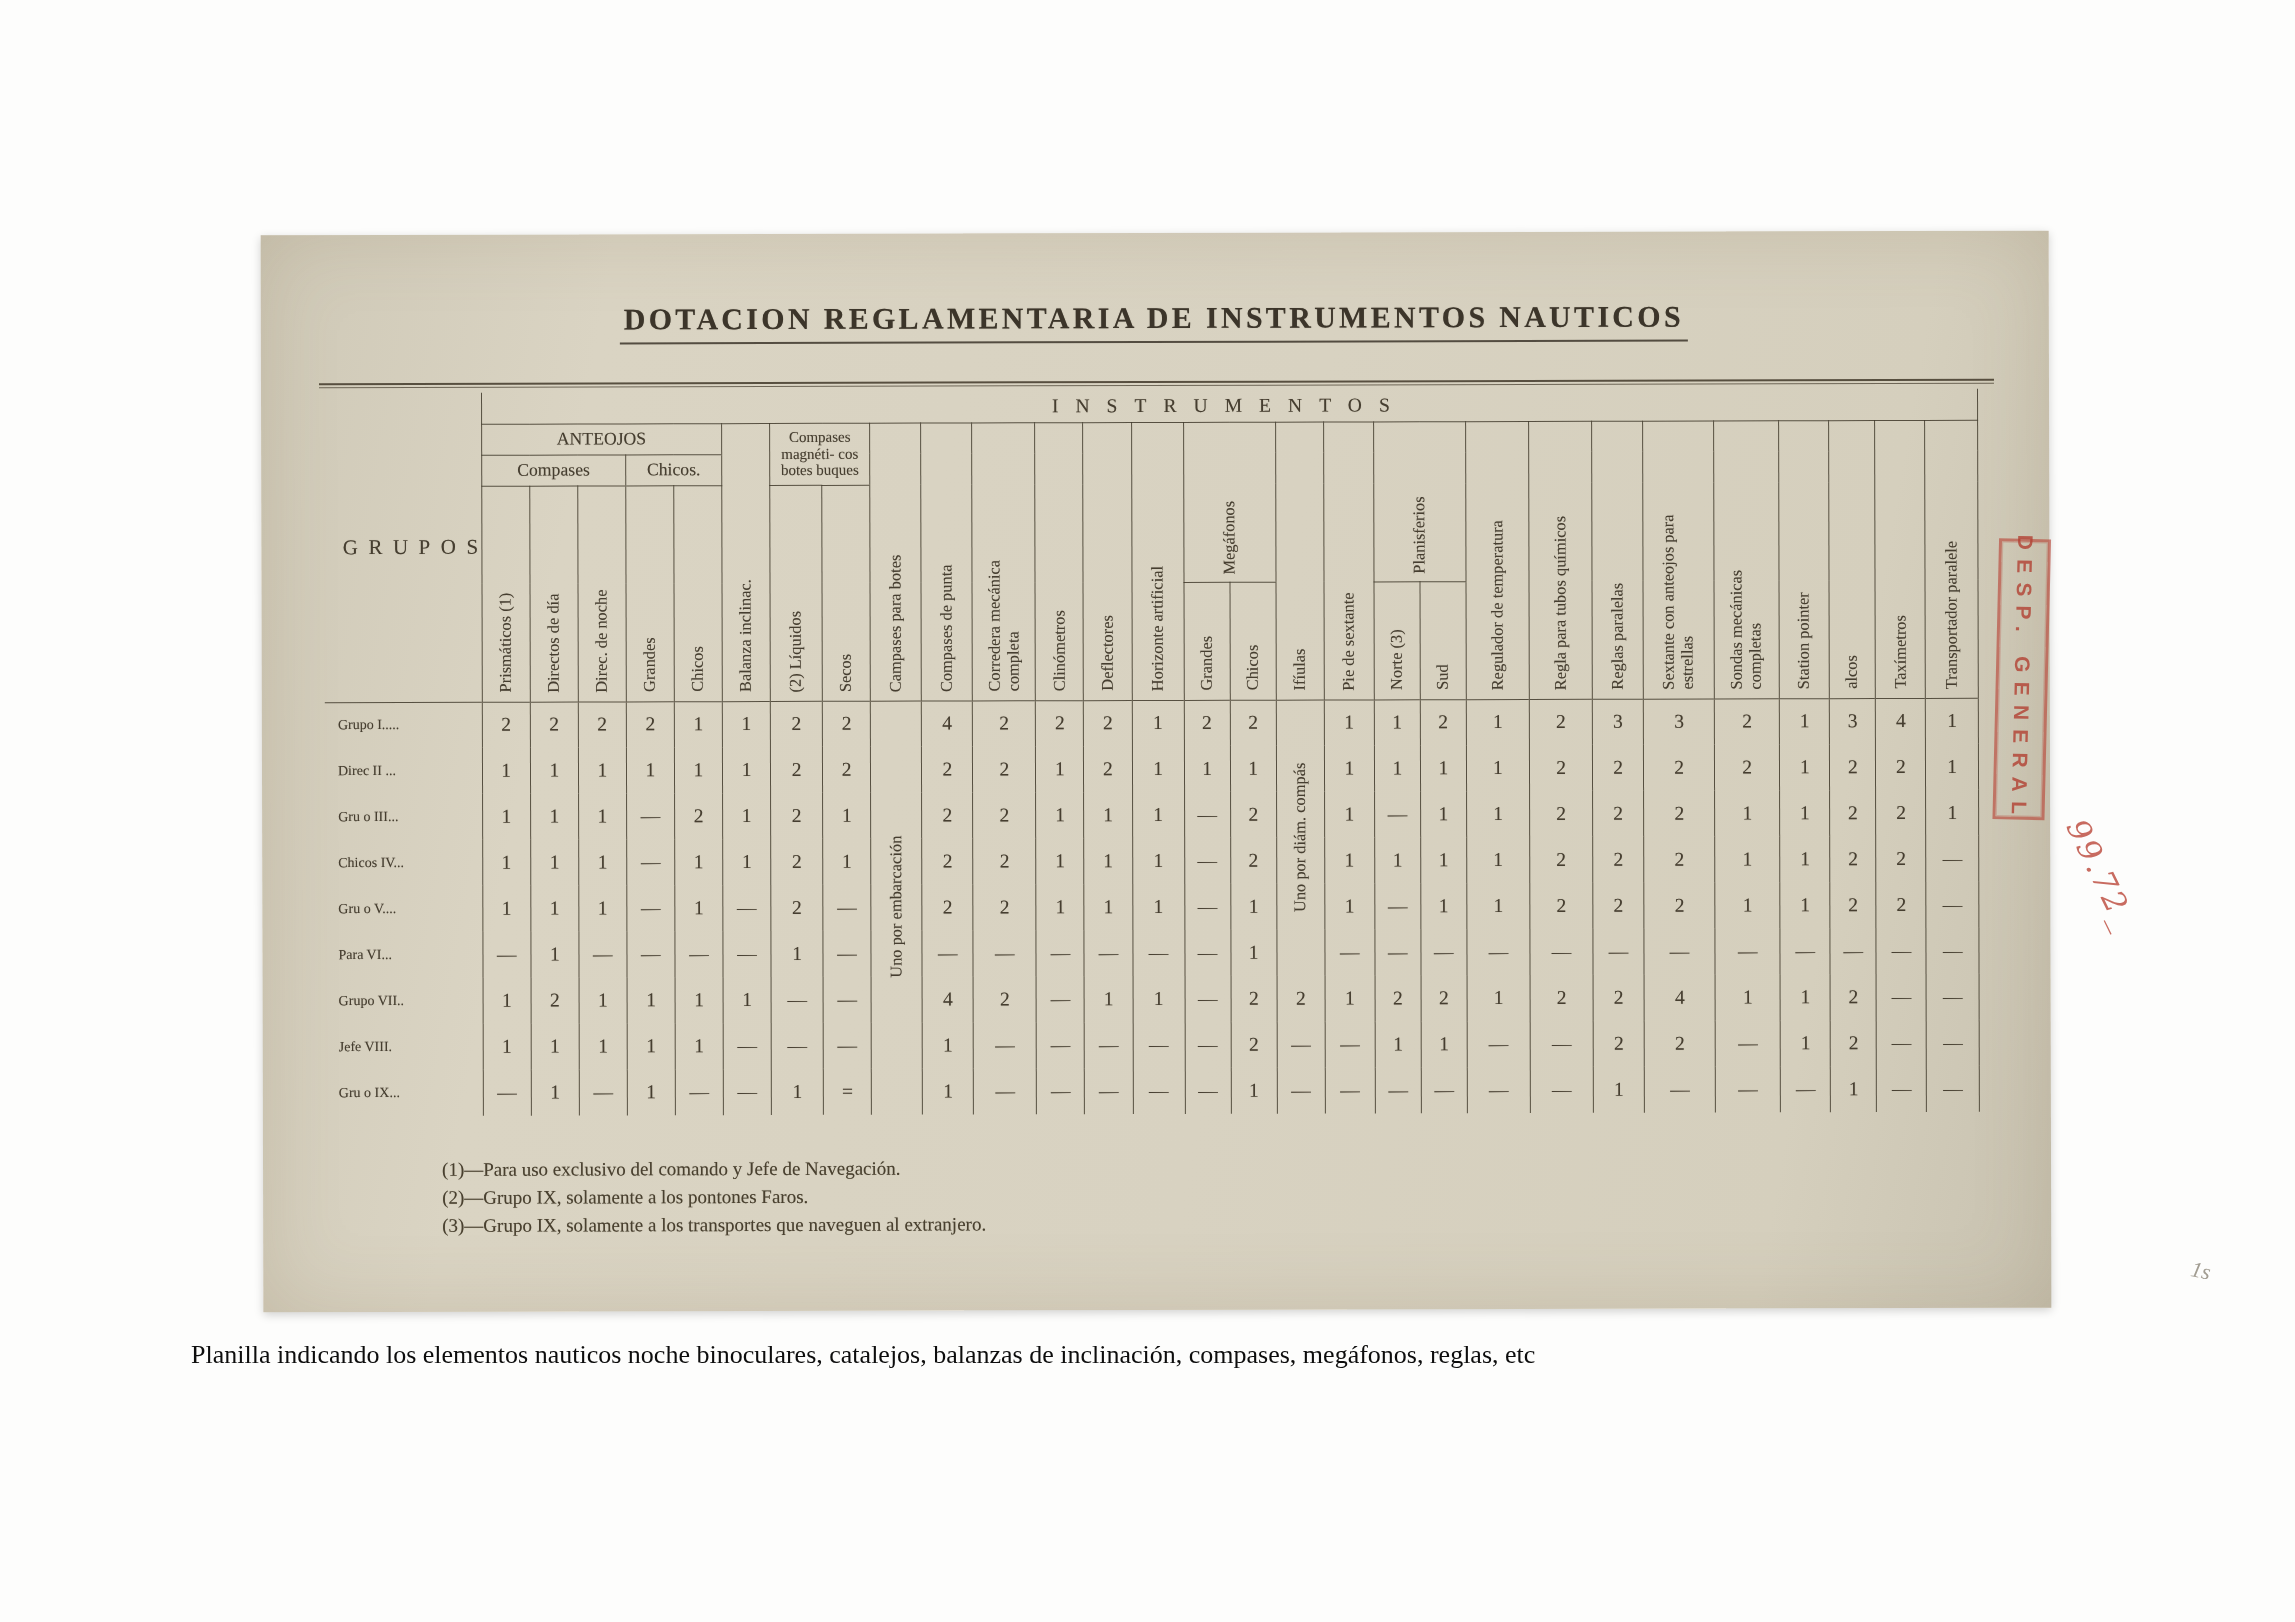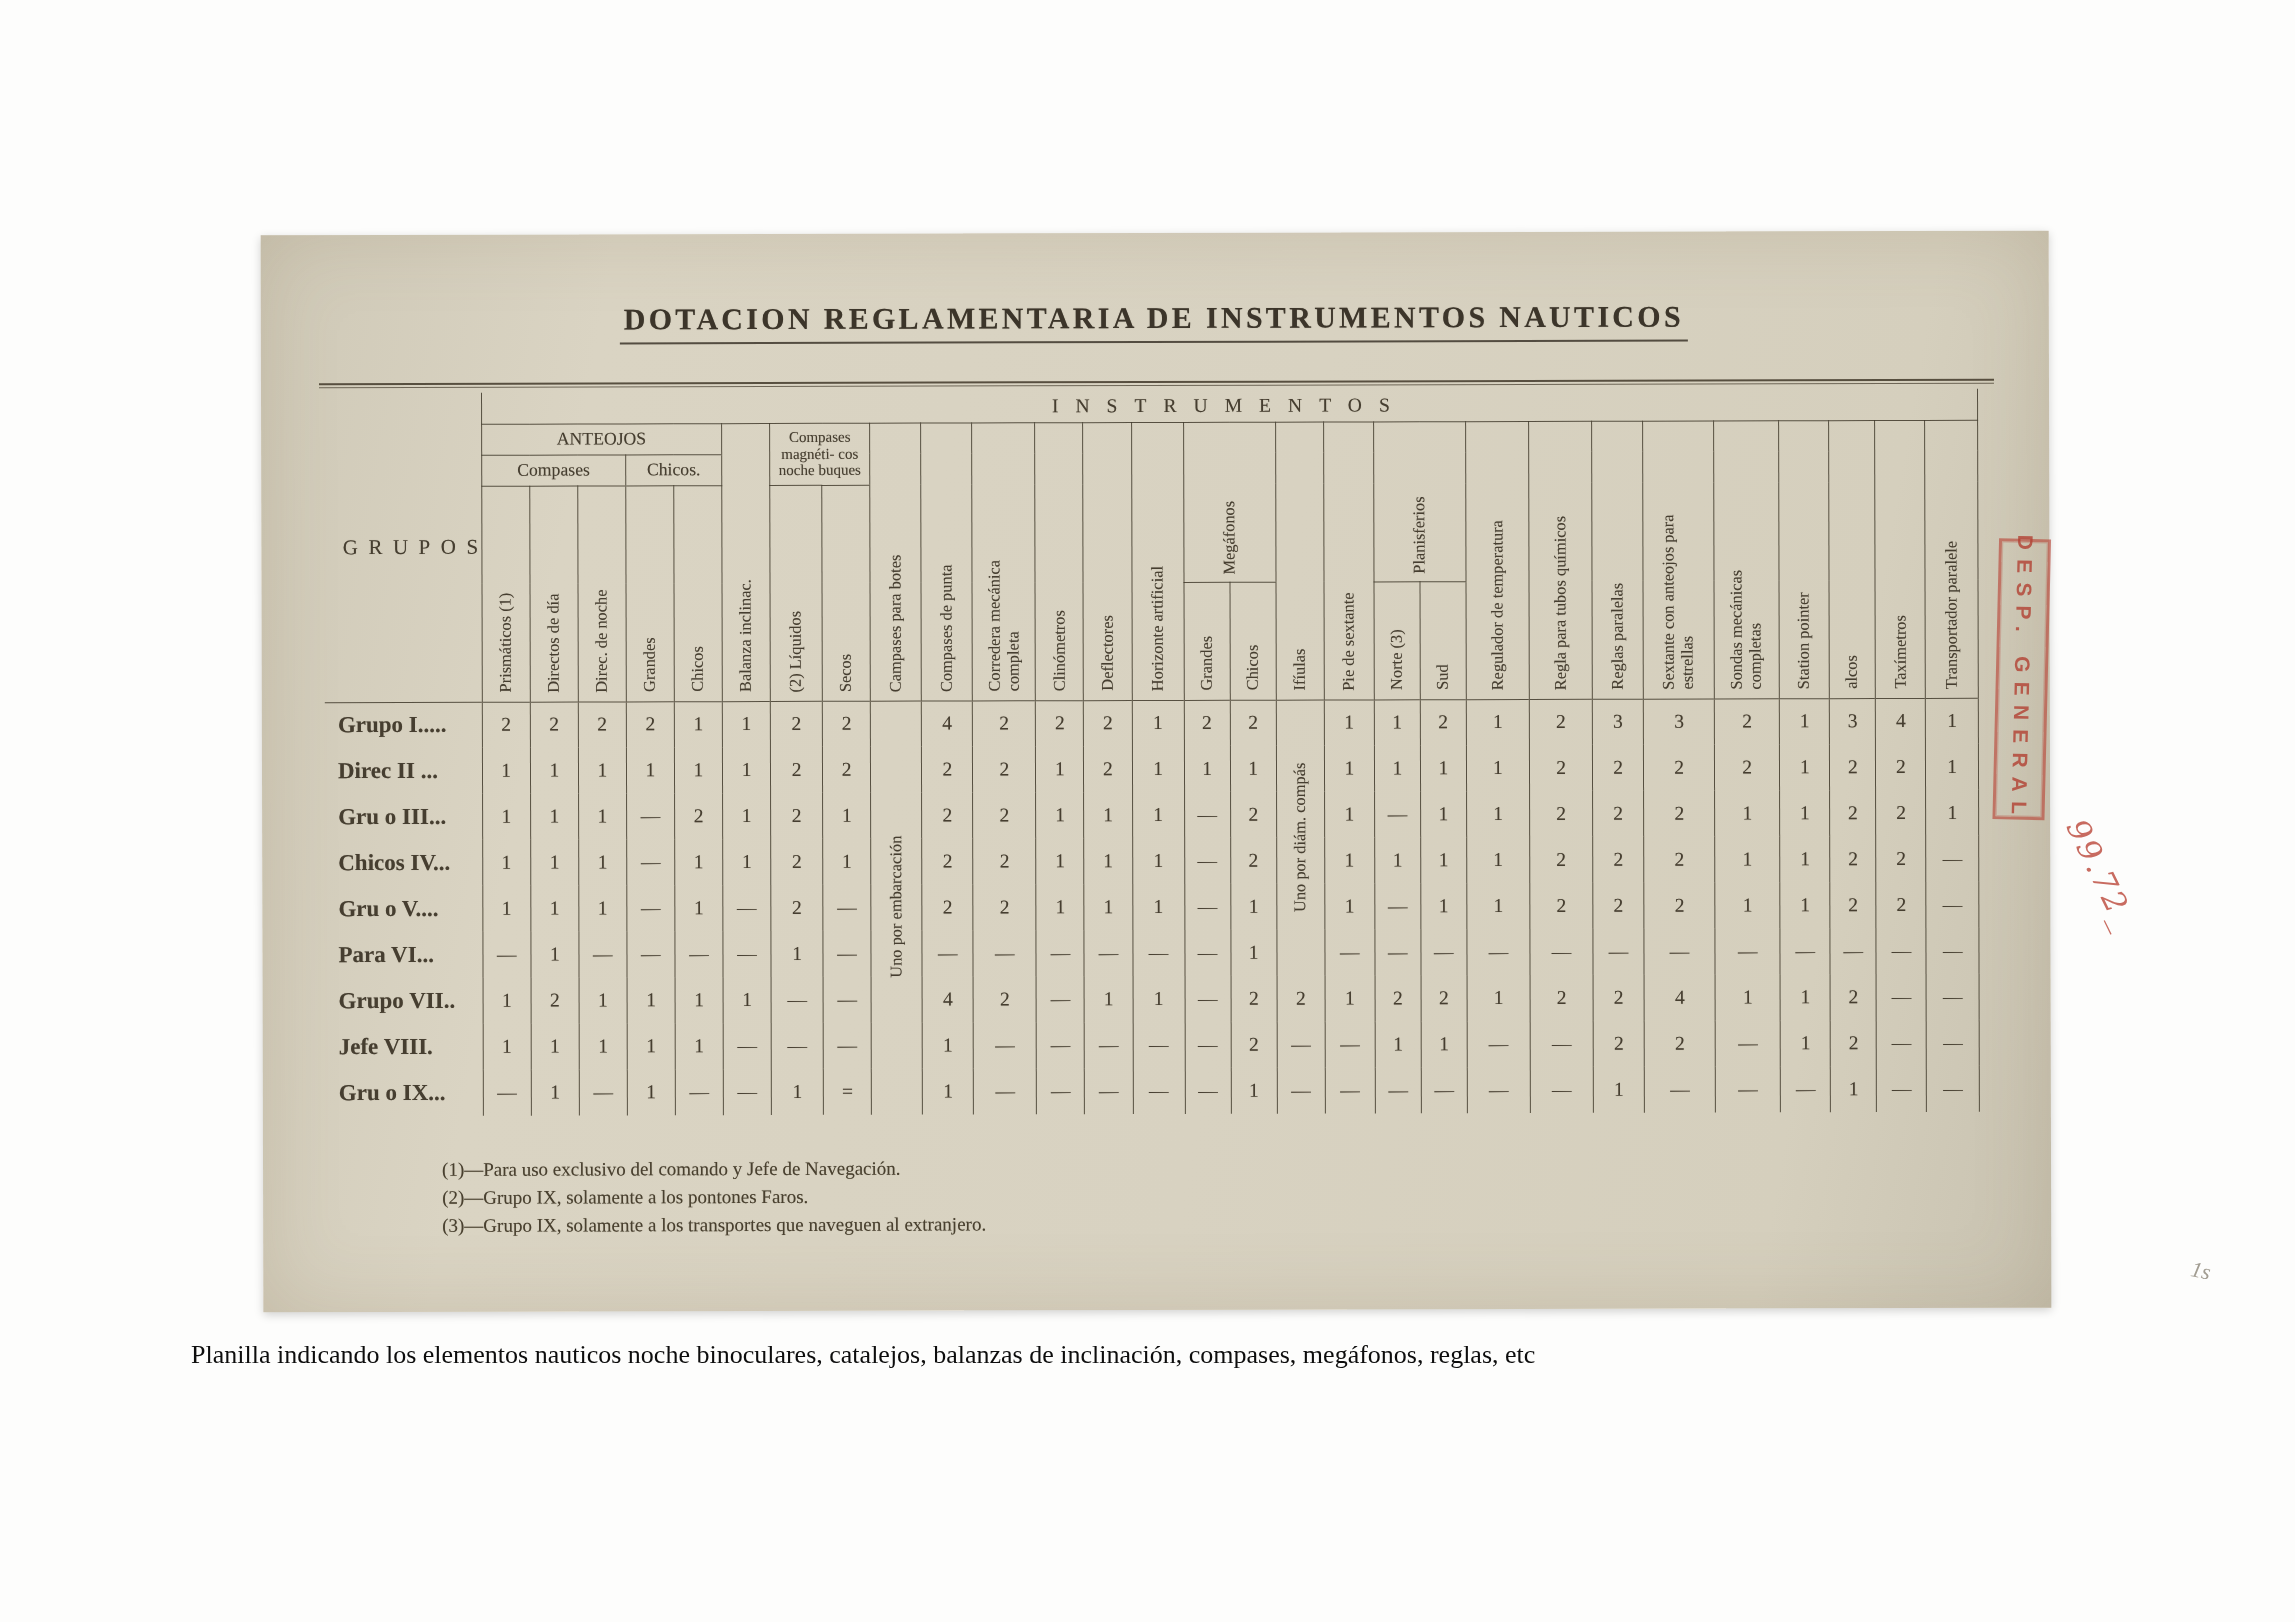--- a/index.html
+++ b/index.html
@@ -44,21 +44,21 @@
   .vh{ border-left:1.3px solid var(--line); vertical-align:bottom; text-align:center; padding-bottom:6.5px; }
   .grp-mid{ border-left:1.3px solid var(--line); border-bottom:1.3px solid var(--line);
     vertical-align:bottom; text-align:center; padding-bottom:5.2px; }
   .br{ border-right:1.3px solid var(--line); }
   .v{ display:inline-block; writing-mode:vertical-rl; transform:rotate(180deg);
     font-size:16.4px; line-height:1.15; max-height:275px; text-align:left; }
   .w2{ max-height:190px; }
 
   tbody td.val{ border-left:1.3px solid var(--line); text-align:center; font-size:19.6px;
     height:46px; vertical-align:middle; }
-  tbody td.row-label{ font-size:23px; padding-left:13px; white-space:nowrap;font-weight:bold; }
+  tbody td.row-label{ font-size:14px; padding-left:13px; white-space:nowrap; }
   tbody td.span-vert{ border-left:1.3px solid var(--line); text-align:center; vertical-align:middle; }
   tbody td.span-vert .v{ max-height:419px; font-size:16.4px; }
   tbody tr:first-child > td{ border-top:1.3px solid var(--line); }
   tbody td:last-child{ border-right:1.3px solid var(--line); }
 
   .footnotes{ position:absolute; left:179px; top:921px; font-size:19px; color:#49402f;
     line-height:1.48; text-shadow:0 0 0.7px rgba(73,64,47,.4); }
 
   .stamp{ position:absolute; left:1734px; top:308px; width:52px; height:281px;
     border:3.3px solid rgba(184,72,58,.65); box-shadow: inset 0 0 0 1.3px rgba(184,72,58,.25);
@@ -120,21 +120,21 @@
         <col style="width: 52px;">
       </colgroup>
     <thead>
       <tr>
         <th class="corner" rowspan="5">GRUPOS</th>
         <th class="inst" colspan="29">INSTRUMENTOS</th>
       </tr>
       <tr>
         <th class="grp" colspan="5">ANTEOJOS</th>
         <th class="vh" rowspan="4"><span class="v">Balanza inclinac.</span></th>
-        <th class="grp small" colspan="2" rowspan="2">Compases magnéti- cos noche buques</th>
+        <th class="grp small" colspan="2" rowspan="2">Compases magnéti- cos botes buques</th>
         <th class="vh" rowspan="4"><span class="v">Campases para botes</span></th>
         <th class="vh" rowspan="4"><span class="v">Compases de punta</span></th>
         <th class="vh" rowspan="4"><span class="v w2">Corredera mecánica completa</span></th>
         <th class="vh" rowspan="4"><span class="v">Clinómetros</span></th>
         <th class="vh" rowspan="4"><span class="v">Deflectores</span></th>
         <th class="vh" rowspan="4"><span class="v">Horizonte artificial</span></th>
         <th class="grp-mid" colspan="2" rowspan="3"><span class="v">Megáfonos</span></th>
         <th class="vh" rowspan="4"><span class="v">Ifíulas</span></th>
         <th class="vh" rowspan="4"><span class="v">Pie de sextante</span></th>
         <th class="grp-mid" colspan="2" rowspan="3"><span class="v">Planisferios</span></th>

